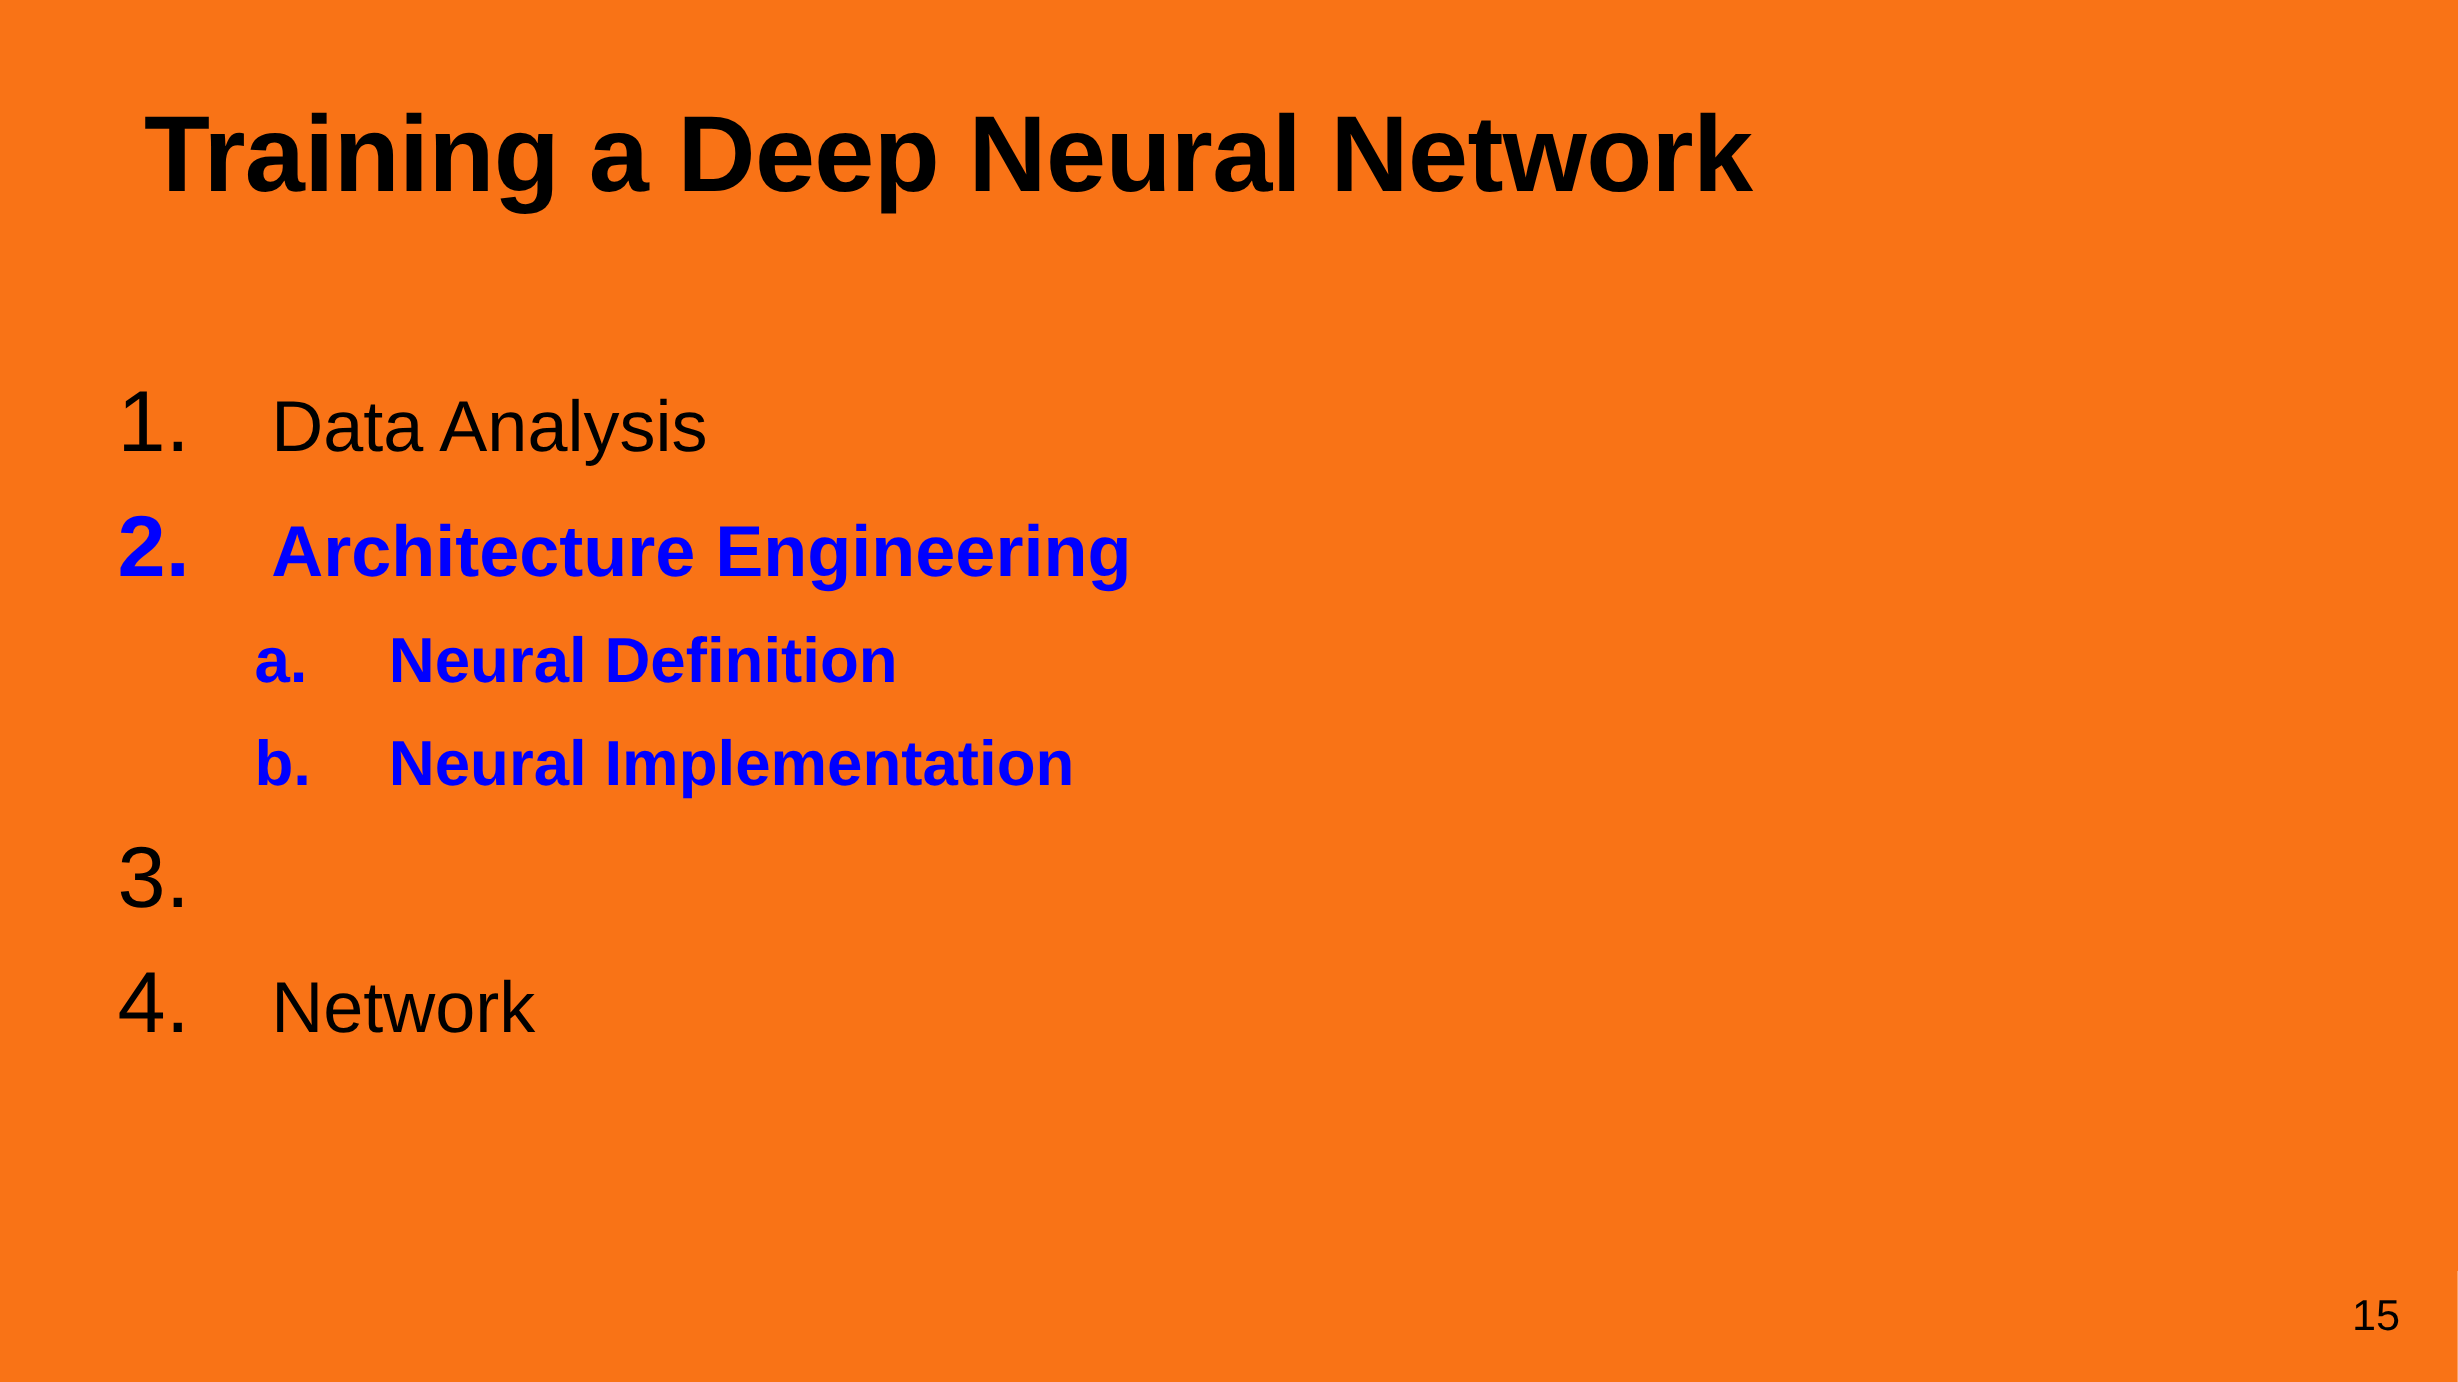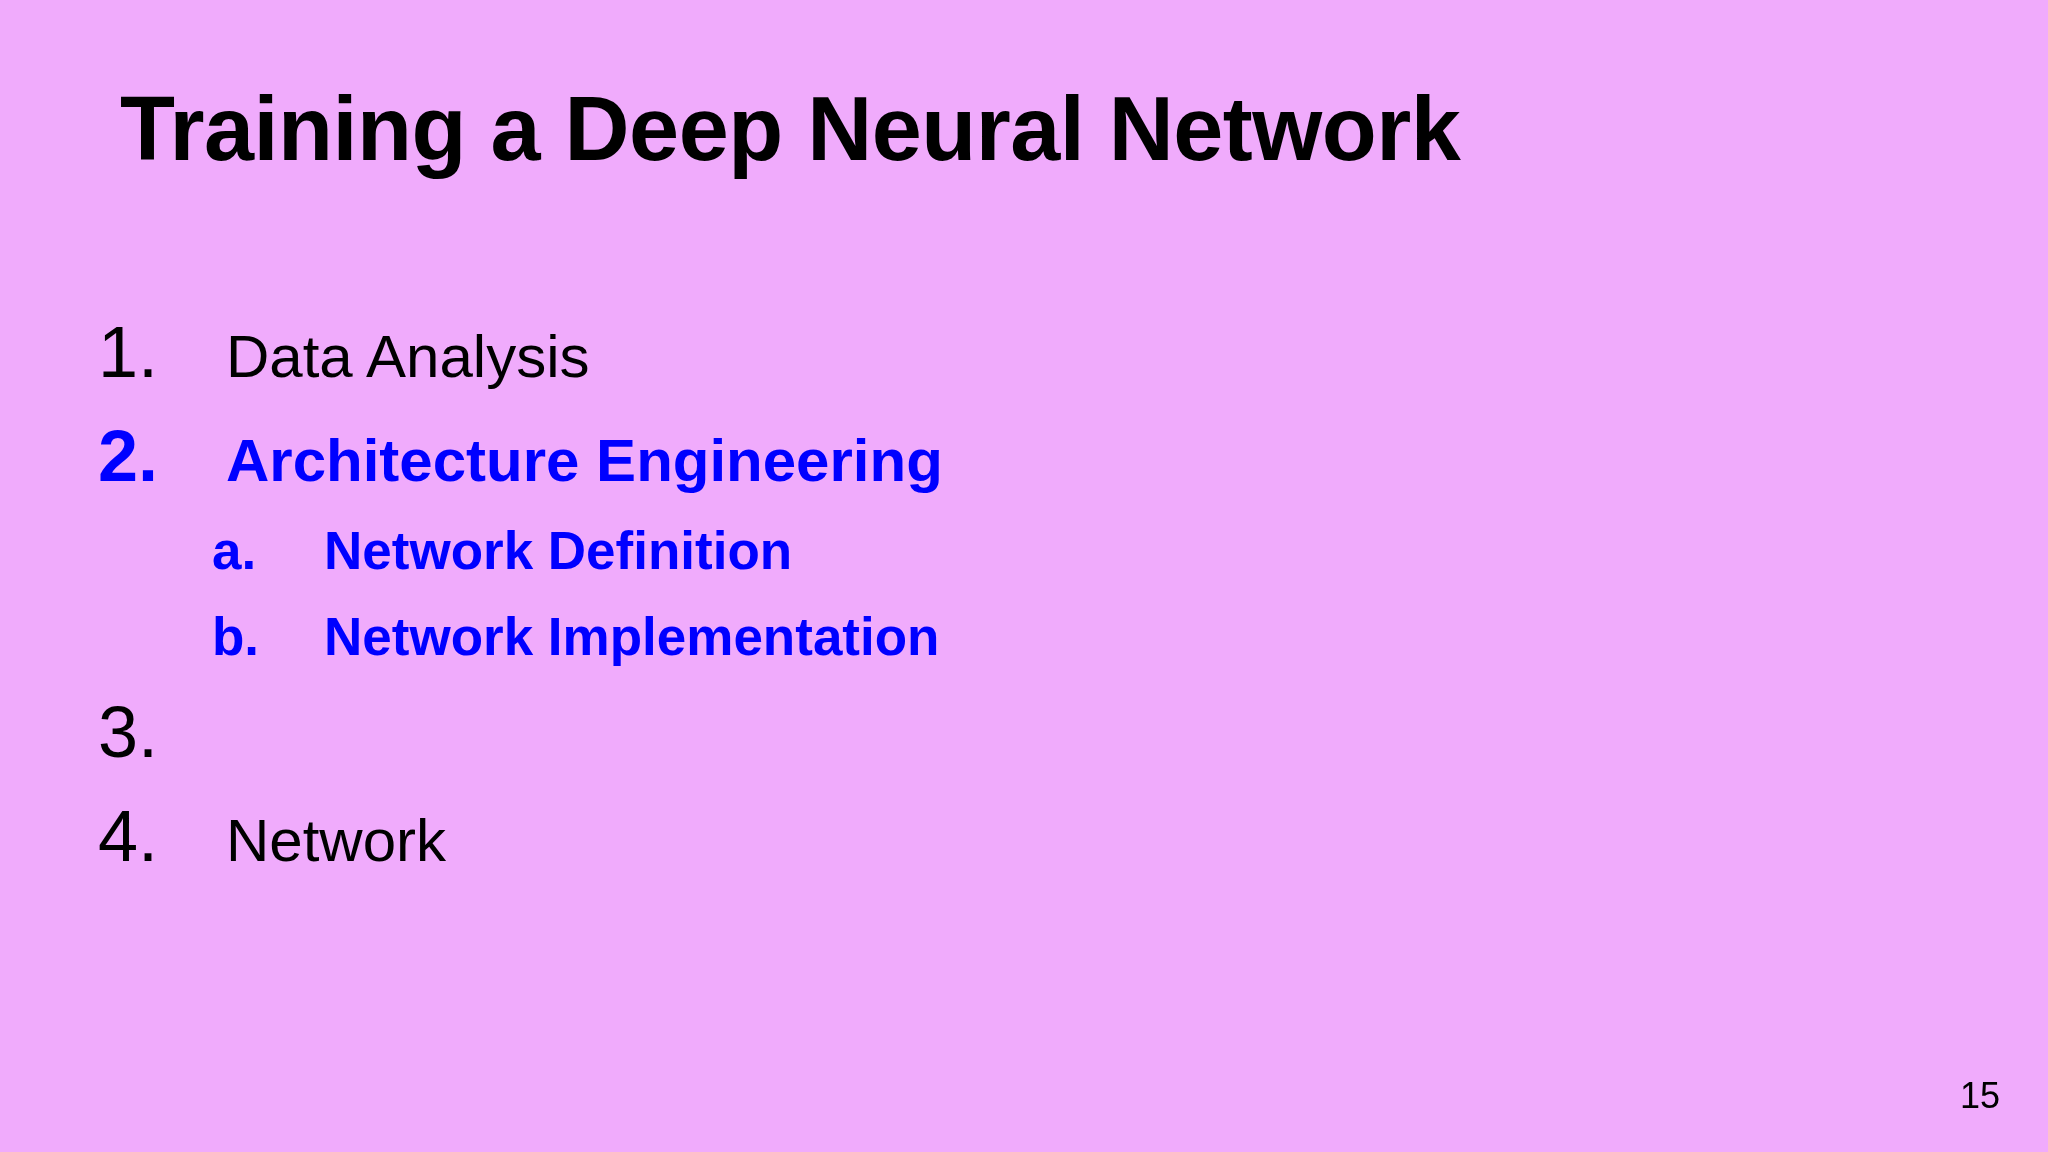--- a/index.html
+++ b/index.html
@@ -13,21 +13,21 @@
     height: 1152px;
     overflow: hidden;
     font-family: "Liberation Sans", sans-serif;
     -webkit-font-smoothing: antialiased;
   }
 
   .slide {
     position: relative;
     width: 2048px;
     height: 1152px;
-    background: #f0abfc;
+    background: #f97316;
     box-sizing: border-box;
   }
 
   
   .slide-title {
     position: absolute;
     left: 120px;
     top: 82px;
     width: 1800px;
     font-size: 90px;
@@ -124,26 +124,26 @@
       <span class="label">Data Analysis</span>
     </div>
 
     <div class="item level1 highlight">
       <span class="marker">2.</span>
       <span class="label">Architecture Engineering</span>
     </div>
 
     <div class="item level2 highlight">
       <span class="marker">a.</span>
-      <span class="label">Network Definition</span>
+      <span class="label">Neural Definition</span>
     </div>
 
     <div class="item level2 highlight">
       <span class="marker">b.</span>
-      <span class="label">Network Implementation</span>
+      <span class="label">Neural Implementation</span>
     </div>
 
     <div class="item level1 plain">
       <span class="marker">3.</span>
     </div>
 
     <div class="item level1 plain">
       <span class="marker">4.</span>
       <span class="label">Network</span>
     </div>

